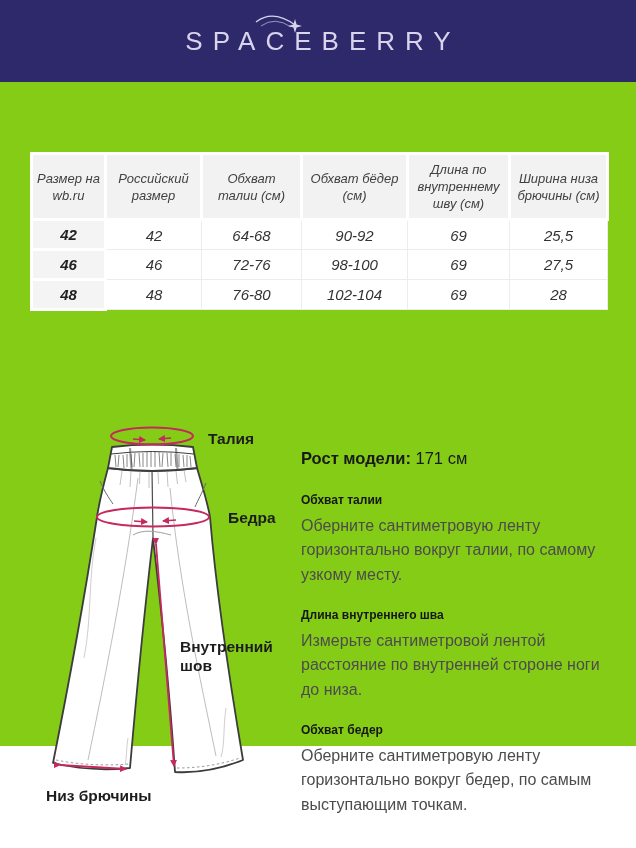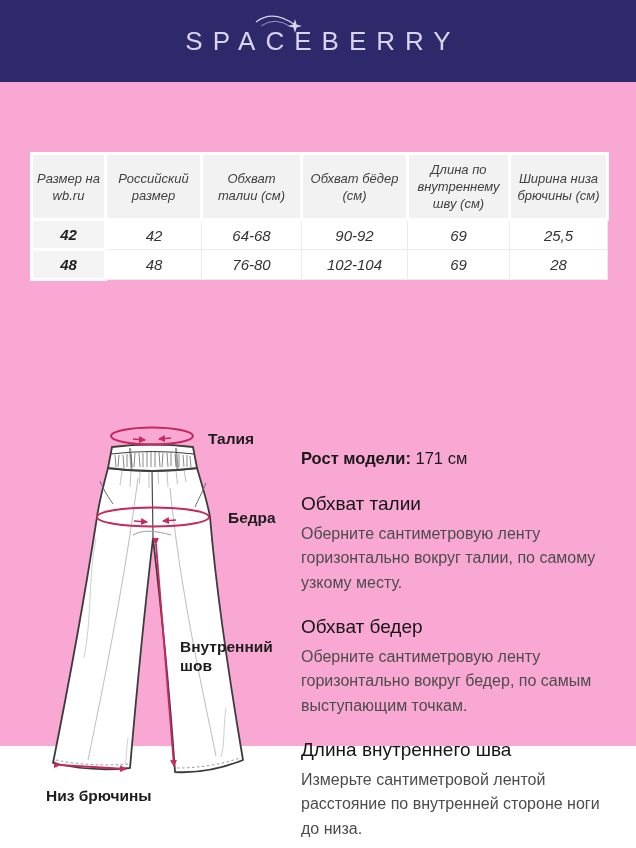--- a/index.html
+++ b/index.html
@@ -2,21 +2,21 @@
 <html><head>
 <meta charset="utf-8">
 <style>
   * { box-sizing: border-box; margin: 0; padding: 0; }
   html, body { background: #fff; }
   body {
     width: 636px; height: 848px;
     font-family: "Liberation Sans", "DejaVu Sans", sans-serif;
     position: relative; overflow: hidden;
   }
-  .page { position: relative; width: 636px; height: 746px; background: #f9a8d4; }
+  .page { position: relative; width: 636px; height: 746px; background: #84cc16; }
 
   
   .brand-header {
     position: absolute; left: 0; top: 0; width: 636px; height: 82px;
     background: #2e296b; display: flex; align-items: center; justify-content: center;
   }
   .logo-wrap { position: relative; }
   .logo-text {
     color: #d8d4ec; font-size: 26px; letter-spacing: 10px; padding-left: 10px;
     font-weight: 400; white-space: nowrap;
@@ -46,21 +46,21 @@
   }
 
   
   .dlabel { font: 600 15.5px "Liberation Sans", "DejaVu Sans", sans-serif; fill: #1d1d1d; }
 
   
   .info-col { position: absolute; left: 301px; top: 444px; width: 316px; }
   .mi-line { font-size: 16.5px; line-height: 28px; color: #191919; }
   .mi-label { font-weight: 700; }
   .mi-value { font-weight: 400; }
-  .guide-sec h3 { font-size: 19px; font-weight: 400; color: #161616; margin: 21px 0 7px; }
+  .guide-sec h3 { font-size: 12px; font-weight: 700; color: #161616; margin: 21px 0 7px; }
   .guide-sec p { font-size: 16px; line-height: 1.52; color: #4c4c4c; }
 </style>
 </head>
 <body>
 
 <div class="page">
 
   <div class="brand-header">
     <div class="logo-wrap">
       <svg class="comet" width="54" height="30" viewBox="0 0 54 30">
@@ -85,20 +85,28 @@
           </tr>
       </thead>
       <tbody>
           <tr>
             <td class="size-col">42</td>
             <td>42</td>
             <td>64-68</td>
             <td>90-92</td>
             <td>69</td>
             <td>25,5</td>
+          </tr>
+          <tr>
+            <td class="size-col">46</td>
+            <td>46</td>
+            <td>72-76</td>
+            <td>98-100</td>
+            <td>69</td>
+            <td>27,5</td>
           </tr>
           <tr>
             <td class="size-col">48</td>
             <td>48</td>
             <td>76-80</td>
             <td>102-104</td>
             <td>69</td>
             <td>28</td>
           </tr>
         </tbody>
@@ -155,22 +163,22 @@
         <span class="mi-label">Рост модели:</span>
         <span class="mi-value">171 см</span>
       </div>
     </div>
 
     <div class="guide-sec">
       <h3>Обхват талии</h3>
       <p>Оберните сантиметровую ленту горизонтально вокруг талии, по самому узкому месту.</p>
     </div>
     <div class="guide-sec">
+      <h3>Длина внутреннего шва</h3>
+      <p>Измерьте сантиметровой лентой расстояние по внутренней стороне ноги до низа.</p>
+    </div>
+    <div class="guide-sec">
       <h3>Обхват бедер</h3>
       <p>Оберните сантиметровую ленту горизонтально вокруг бедер, по самым выступающим точкам.</p>
-    </div>
-    <div class="guide-sec">
-      <h3>Длина внутреннего шва</h3>
-      <p>Измерьте сантиметровой лентой расстояние по внутренней стороне ноги до низа.</p>
     </div>
   </div>
 
 </div>
 
 </body></html>

